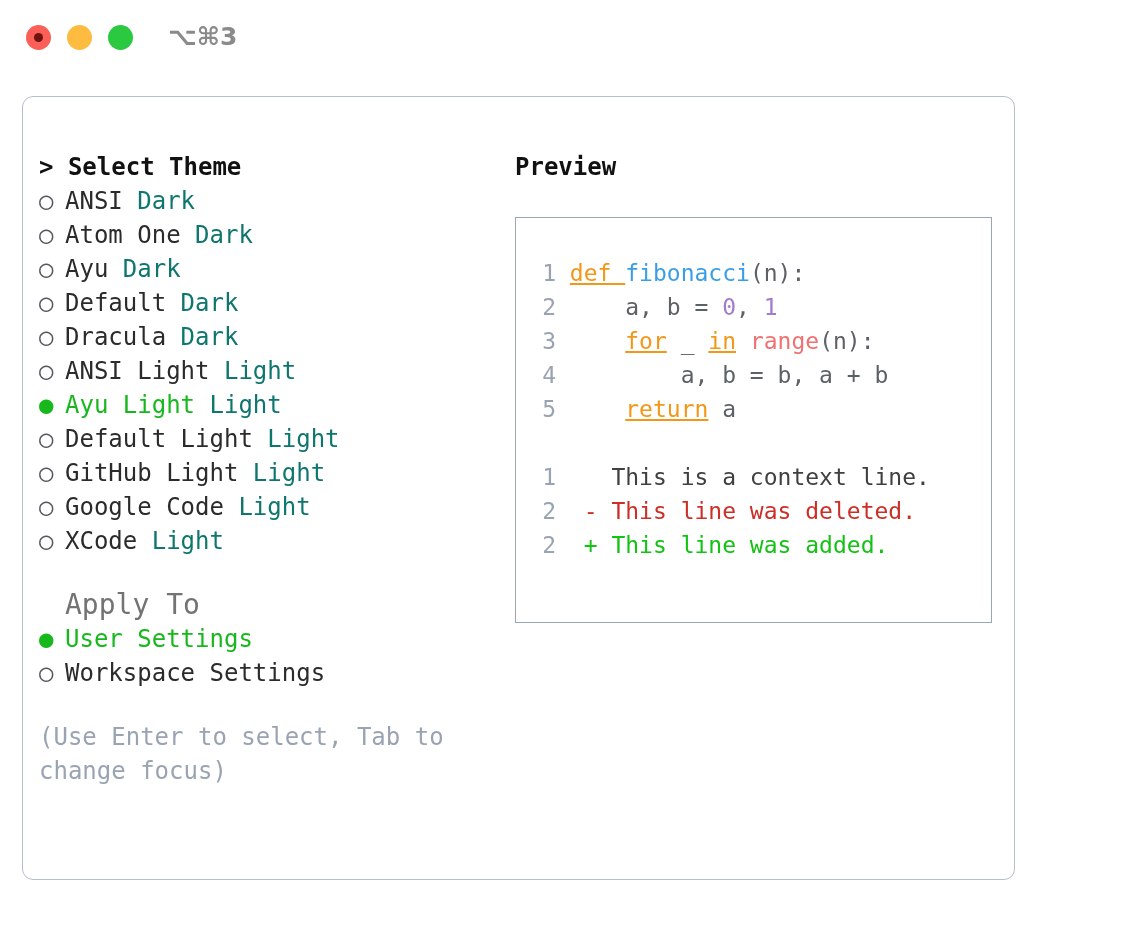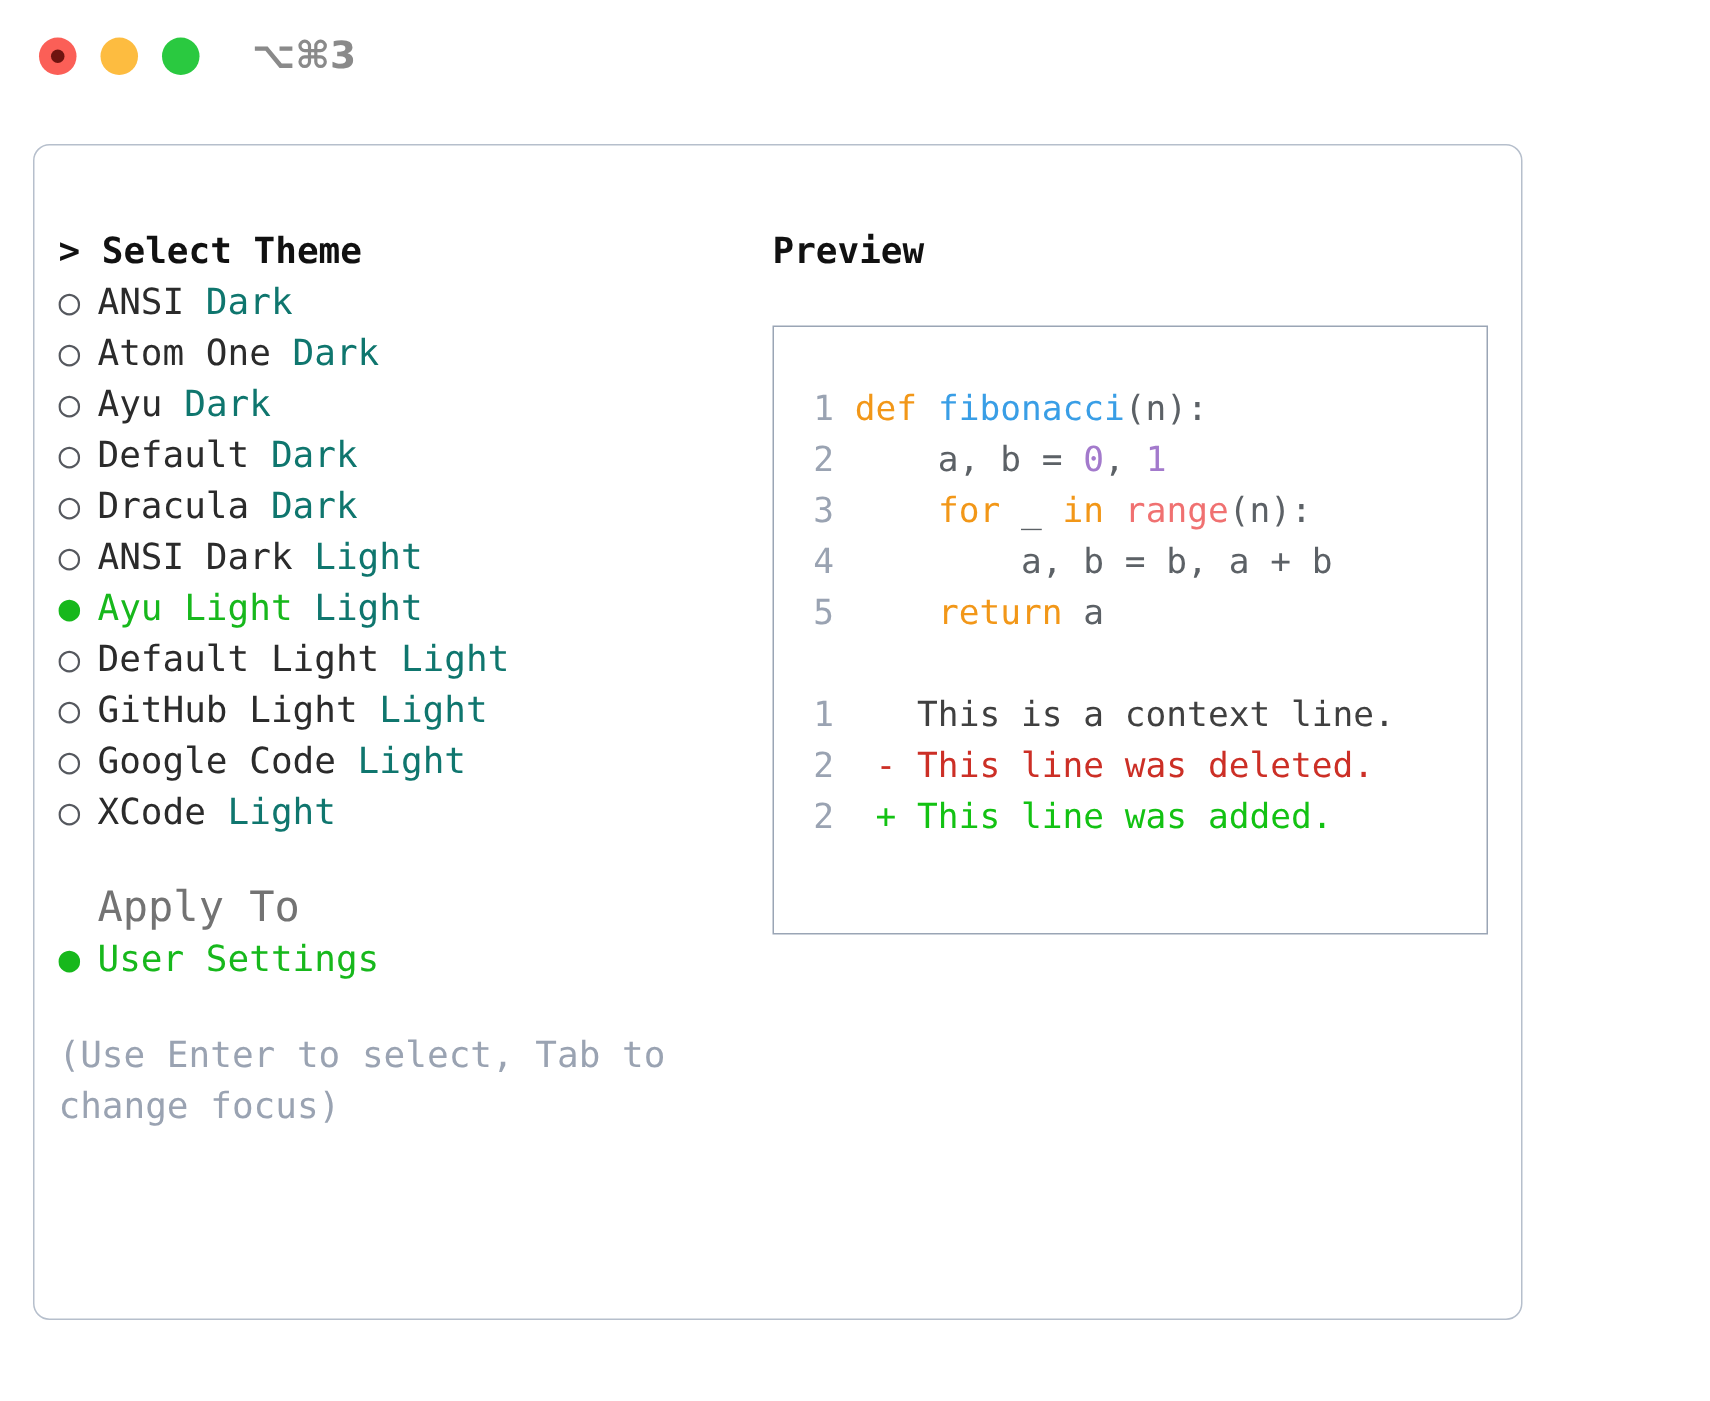--- a/index.html
+++ b/index.html
@@ -160,21 +160,21 @@
     font-size: 23px;
     line-height: 34px;
     white-space: pre;
   }
   .ln {
     display: inline-block;
     width: 26px;
     text-align: right;
     color: #9aa3b2;
   }
-  .tok-kw   { color: #f29718; }
+  .tok-kw   { color: #f29718; text-decoration: underline; }
   .tok-fn   { color: #399ee6; }
   .tok-call { color: #f07171; }
   .tok-num  { color: #a37acc; }
   .tok-txt  { color: #5c6166; }
 
   .diff-gap { height: 34px; }
   .diff-ctx { color: #404040; }
   .diff-del { color: #cc2f26; }
   .diff-add { color: #13c213; }
 </style>
@@ -197,34 +197,35 @@
     <div class="left-col">
 
       <div class="row row-header">&gt; Select Theme</div>
 
       <div id="theme-list">
           <div class="row"><span class="marker marker-radio-off">○</span><span>ANSI</span><span class="suffix"> Dark</span></div>
           <div class="row"><span class="marker marker-radio-off">○</span><span>Atom One</span><span class="suffix"> Dark</span></div>
           <div class="row"><span class="marker marker-radio-off">○</span><span>Ayu</span><span class="suffix"> Dark</span></div>
           <div class="row"><span class="marker marker-radio-off">○</span><span>Default</span><span class="suffix"> Dark</span></div>
           <div class="row"><span class="marker marker-radio-off">○</span><span>Dracula</span><span class="suffix"> Dark</span></div>
-          <div class="row"><span class="marker marker-radio-off">○</span><span>ANSI Dark</span><span class="suffix"> Light</span></div>
+          <div class="row"><span class="marker marker-radio-off">○</span><span>ANSI Light</span><span class="suffix"> Light</span></div>
           <div class="row"><span class="marker marker-radio-on">●</span><span class="label-selected">Ayu Light</span><span class="suffix"> Light</span></div>
           <div class="row"><span class="marker marker-radio-off">○</span><span>Default Light</span><span class="suffix"> Light</span></div>
           <div class="row"><span class="marker marker-radio-off">○</span><span>GitHub Light</span><span class="suffix"> Light</span></div>
           <div class="row"><span class="marker marker-radio-off">○</span><span>Google Code</span><span class="suffix"> Light</span></div>
           <div class="row"><span class="marker marker-radio-off">○</span><span>XCode</span><span class="suffix"> Light</span></div>
         </div>
 
       <div class="group-gap"></div>
 
       <div class="apply-header"><span class="marker"> </span><span>Apply To</span></div>
 
       <div id="apply-list">
           <div class="row"><span class="marker marker-radio-on">●</span><span class="label-selected">User Settings</span></div>
+          <div class="row"><span class="marker marker-radio-off">○</span><span>Workspace Settings</span></div>
         </div>
 
       <div class="hint">(Use Enter to select, Tab to change focus)</div>
     </div>
 
     <div class="right-col">
       <div class="preview-title">Preview</div>
       <div class="preview-box">
         <div id="code-block">
             <div class="code-line"><span class="ln">1</span><span> </span><span class="tok-kw">def </span><span class="tok-fn">fibonacci</span><span class="tok-txt">(n):</span></div>

